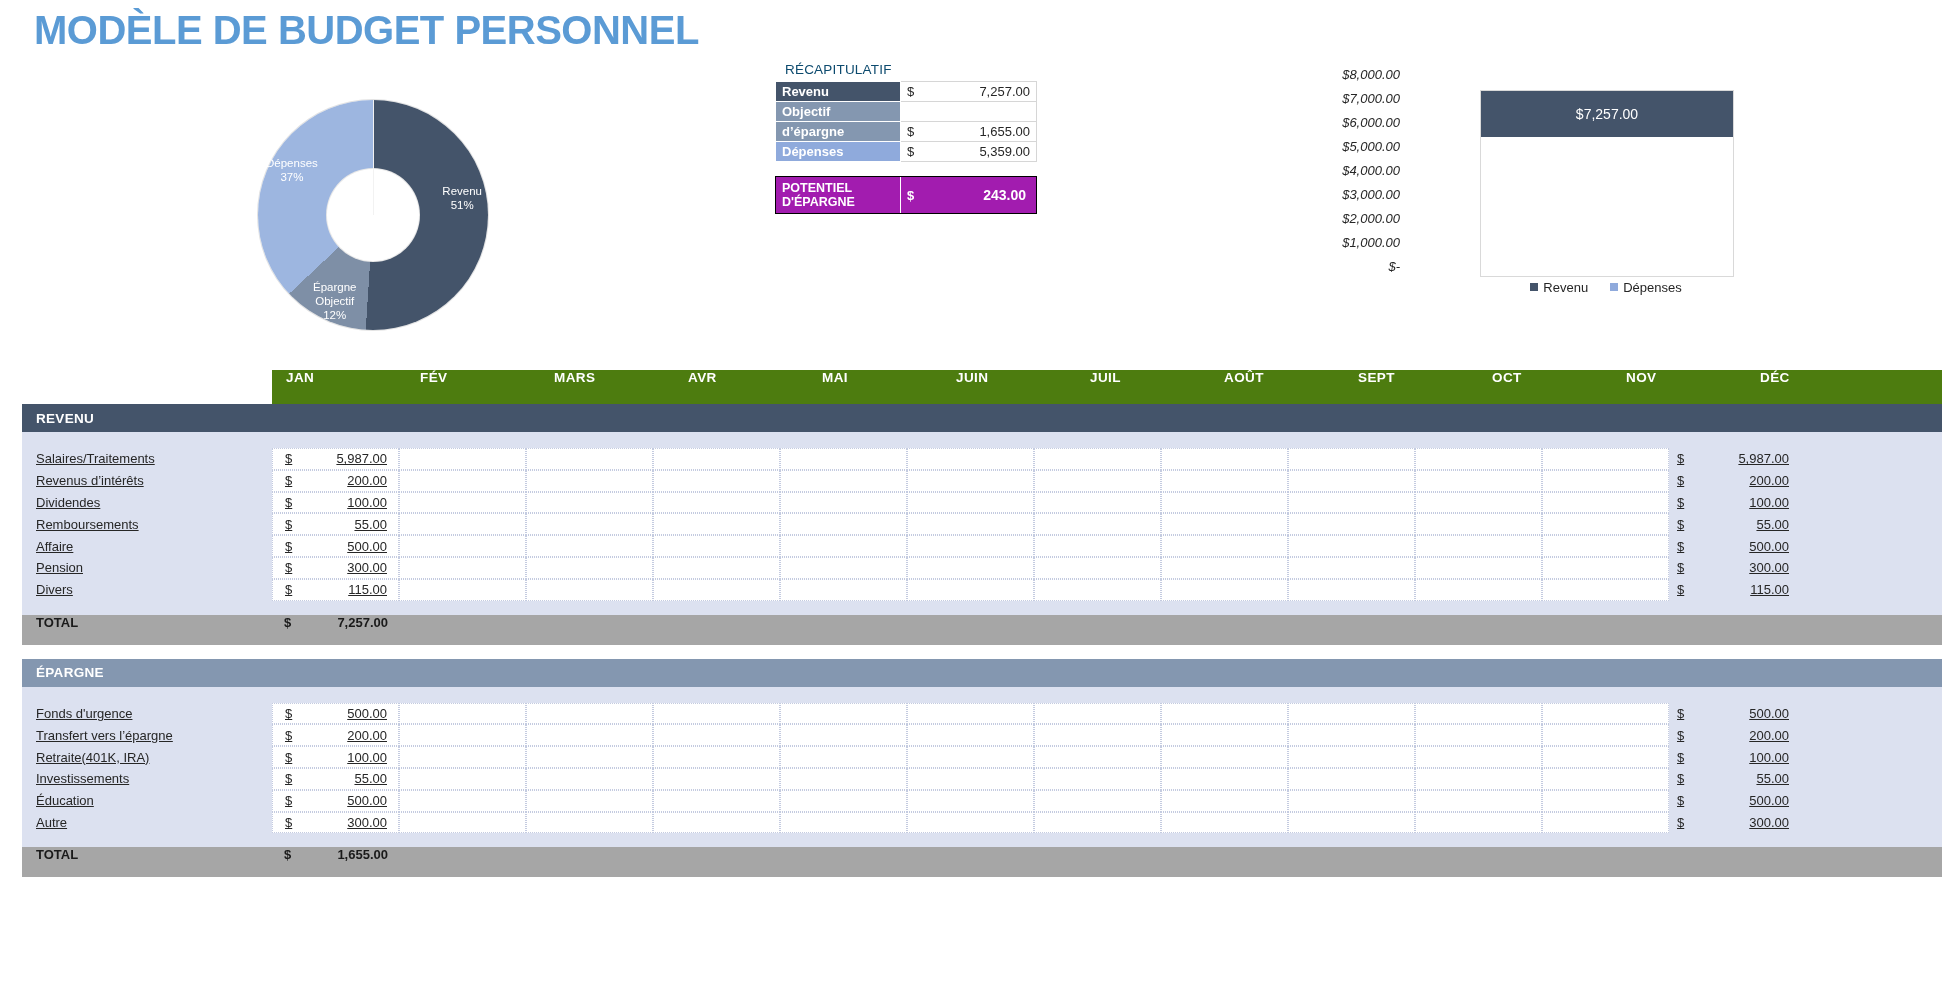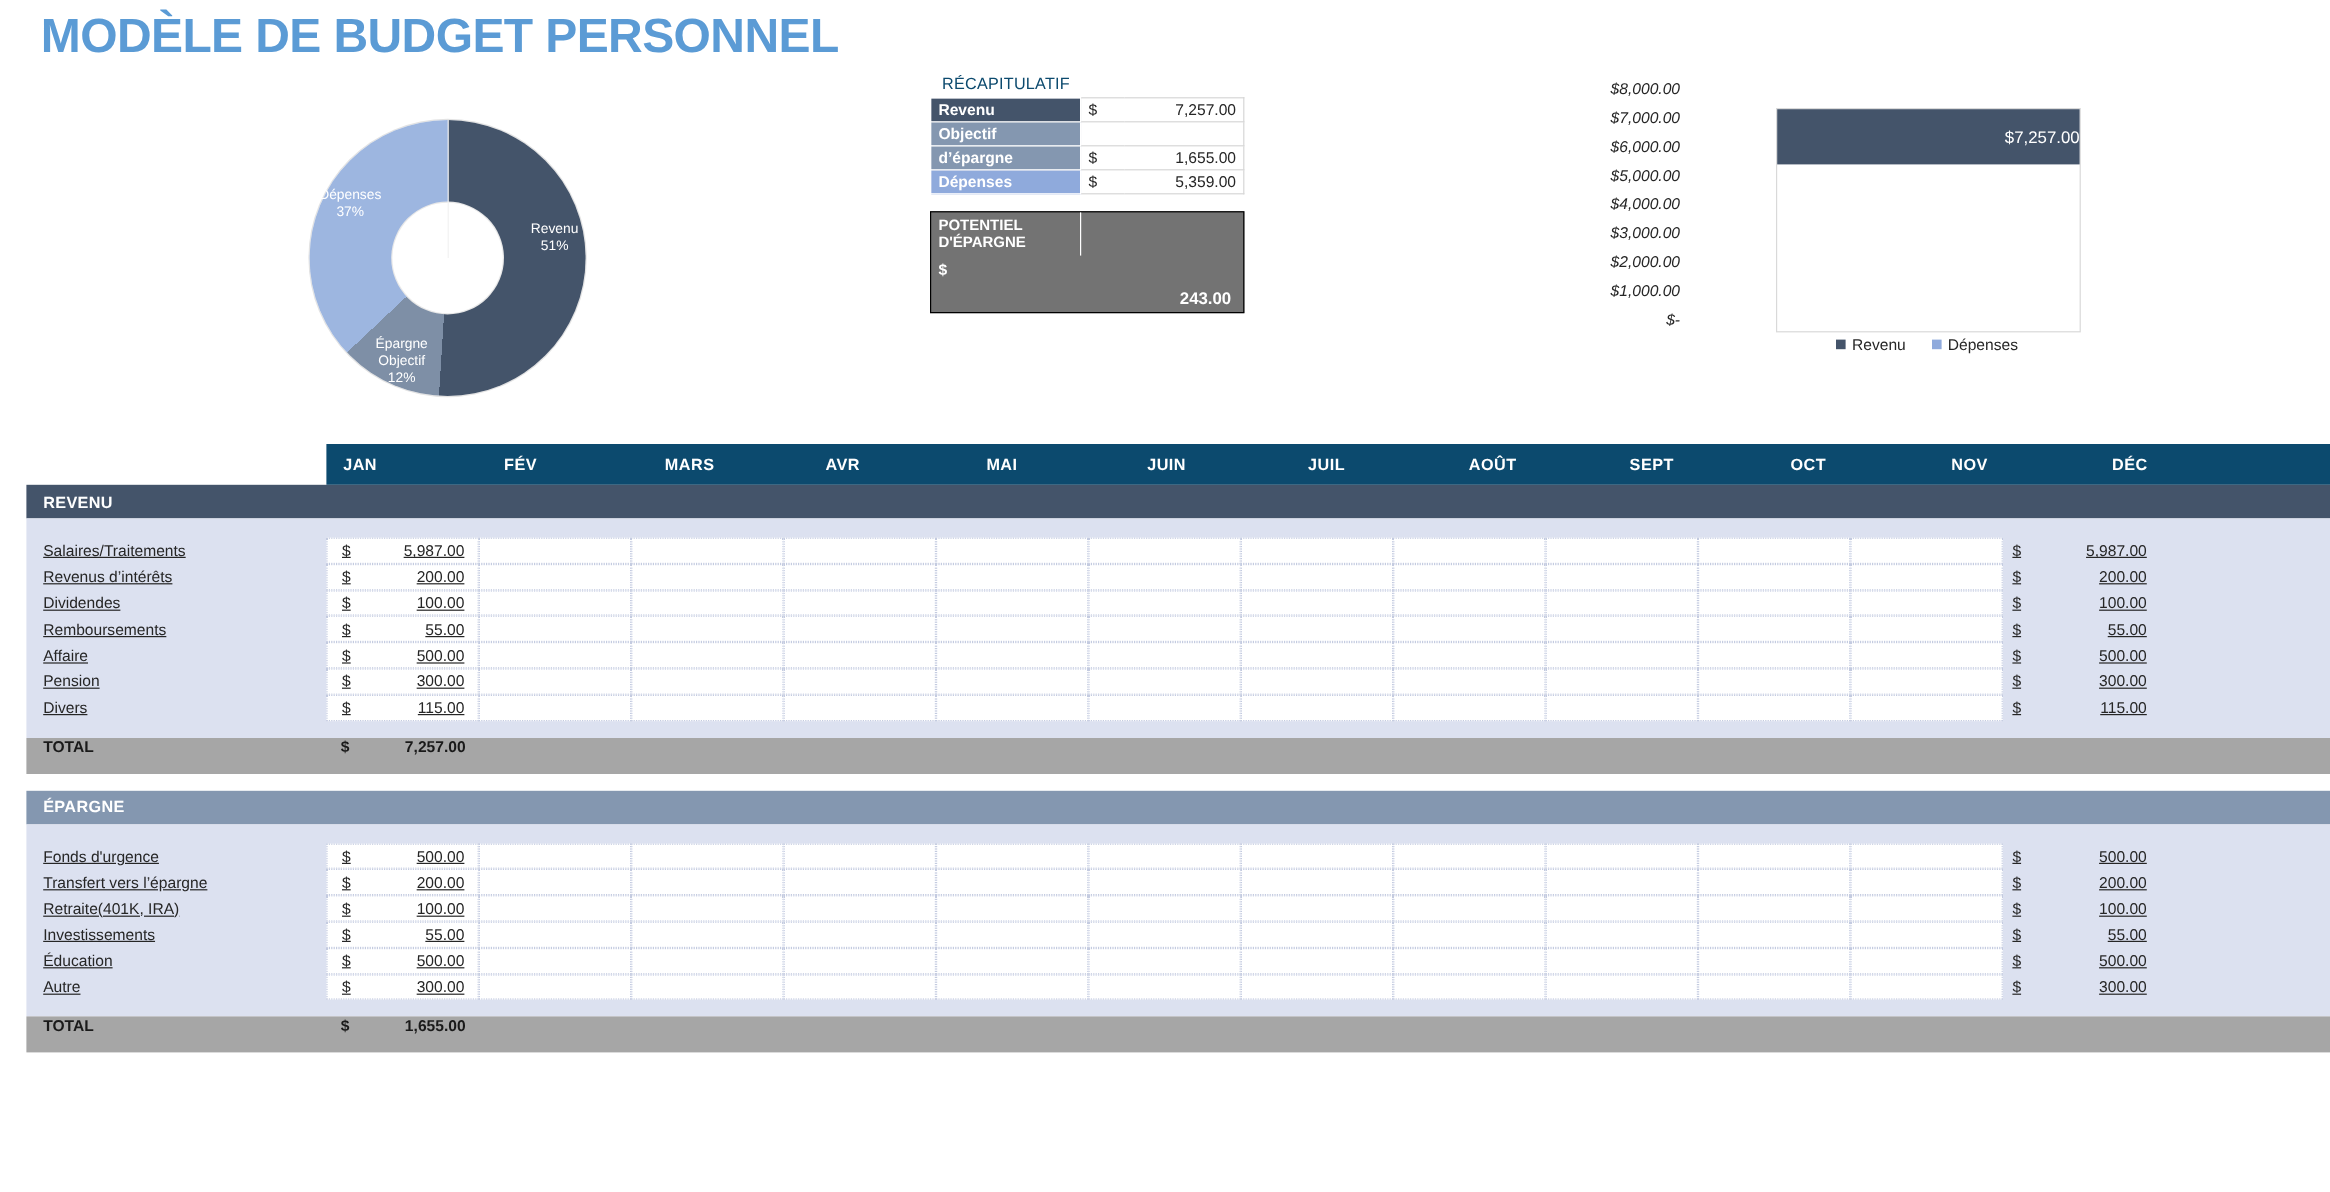--- a/index.html
+++ b/index.html
@@ -118,24 +118,23 @@
     background: #ffffff;
     border: 1px solid #d6d6d6 !important;
     border-left: none !important;
     color: #262626;
     text-align: right;
     padding-right: 8px;
   }
   .recap-pot {
     margin-top: 14px;
     display: flex;
-    background: #737373;
+    background: #a21caf;
     color: #ffffff;
     border: 1px solid #000;
-    flex-direction: column;
   }
   .pot-label {
     width: 112px;
     padding: 4px 6px;
     font-weight: bold;
     font-size: 12.5px;
     line-height: 1.12;
     border-right: 1px solid #ffffff;
   }
   .pot-cur {
@@ -177,21 +176,21 @@
   }
   .cc-plot {
     position: absolute;
     left: 200px; top: 28px;
     width: 252px; height: 185px;
     border: 1px solid #d9d9d9;
     background: #ffffff;
   }
   .cc-seg {
     position: relative;
-    display: flex; align-items: center; justify-content: flex-end;
+    display: flex; align-items: center; justify-content: center;
     color: #ffffff;
     font-size: 14px;
     box-sizing: border-box;
   }
   .cc-seg.revenu  { background: #44546A; }
   .cc-seg.depense { background: #8FAADC; }
   .cc-legend {
     position: absolute;
     left: 200px; top: 218px;
     width: 252px;
@@ -213,23 +212,22 @@
   
   .grid {
     position: absolute;
     left: 0; top: 370px;
     width: 1942px;
   }
   .months-row {
     position: relative;
     height: 34px;
     margin-left: 272px;
-    background: #0c4a6e;
+    background: #4d7c0f;
     display: flex;
-    align-items: center;
   }
   .month-cell {
     color: #ffffff;
     font-size: 13.5px;
     font-weight: bold;
     letter-spacing: 0.4px;
     padding-left: 14px;
     box-sizing: border-box;
   }
   .mc-w { width: 134px; }

